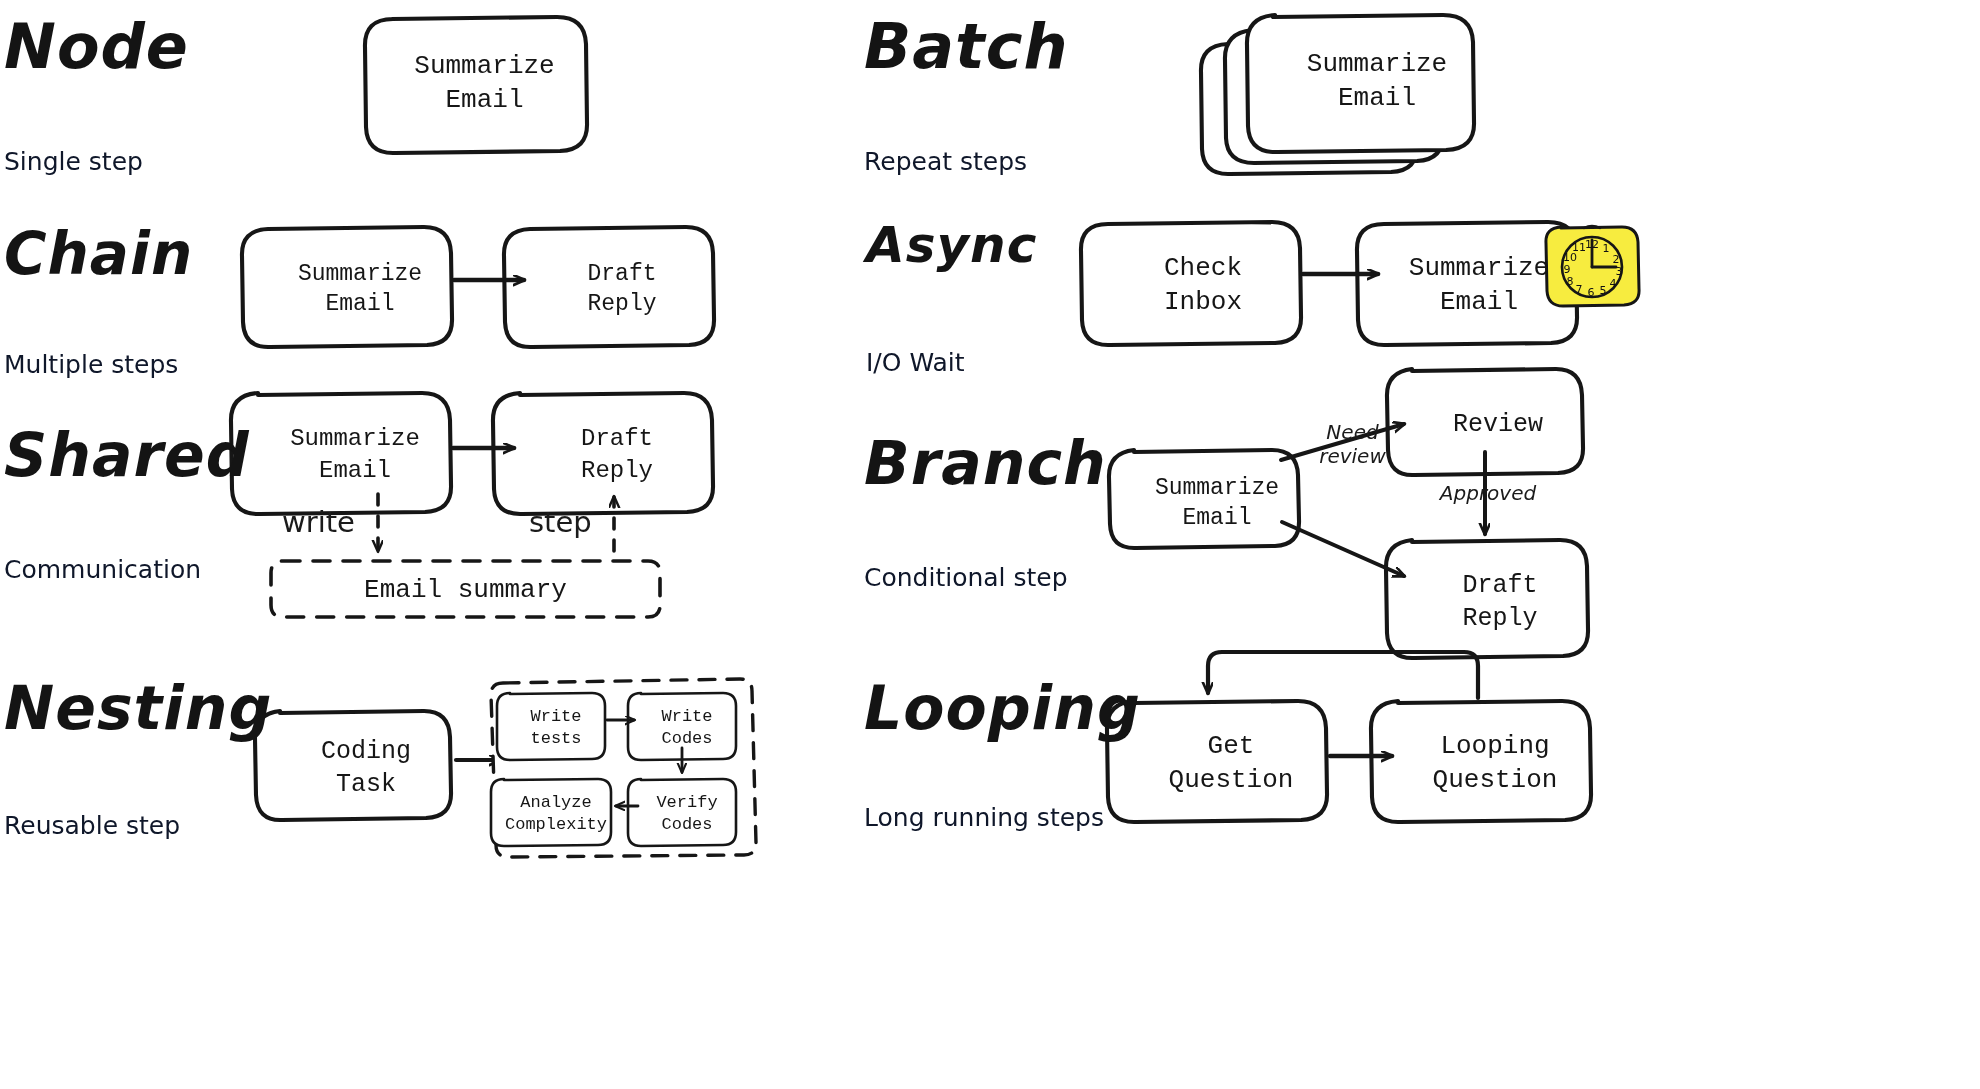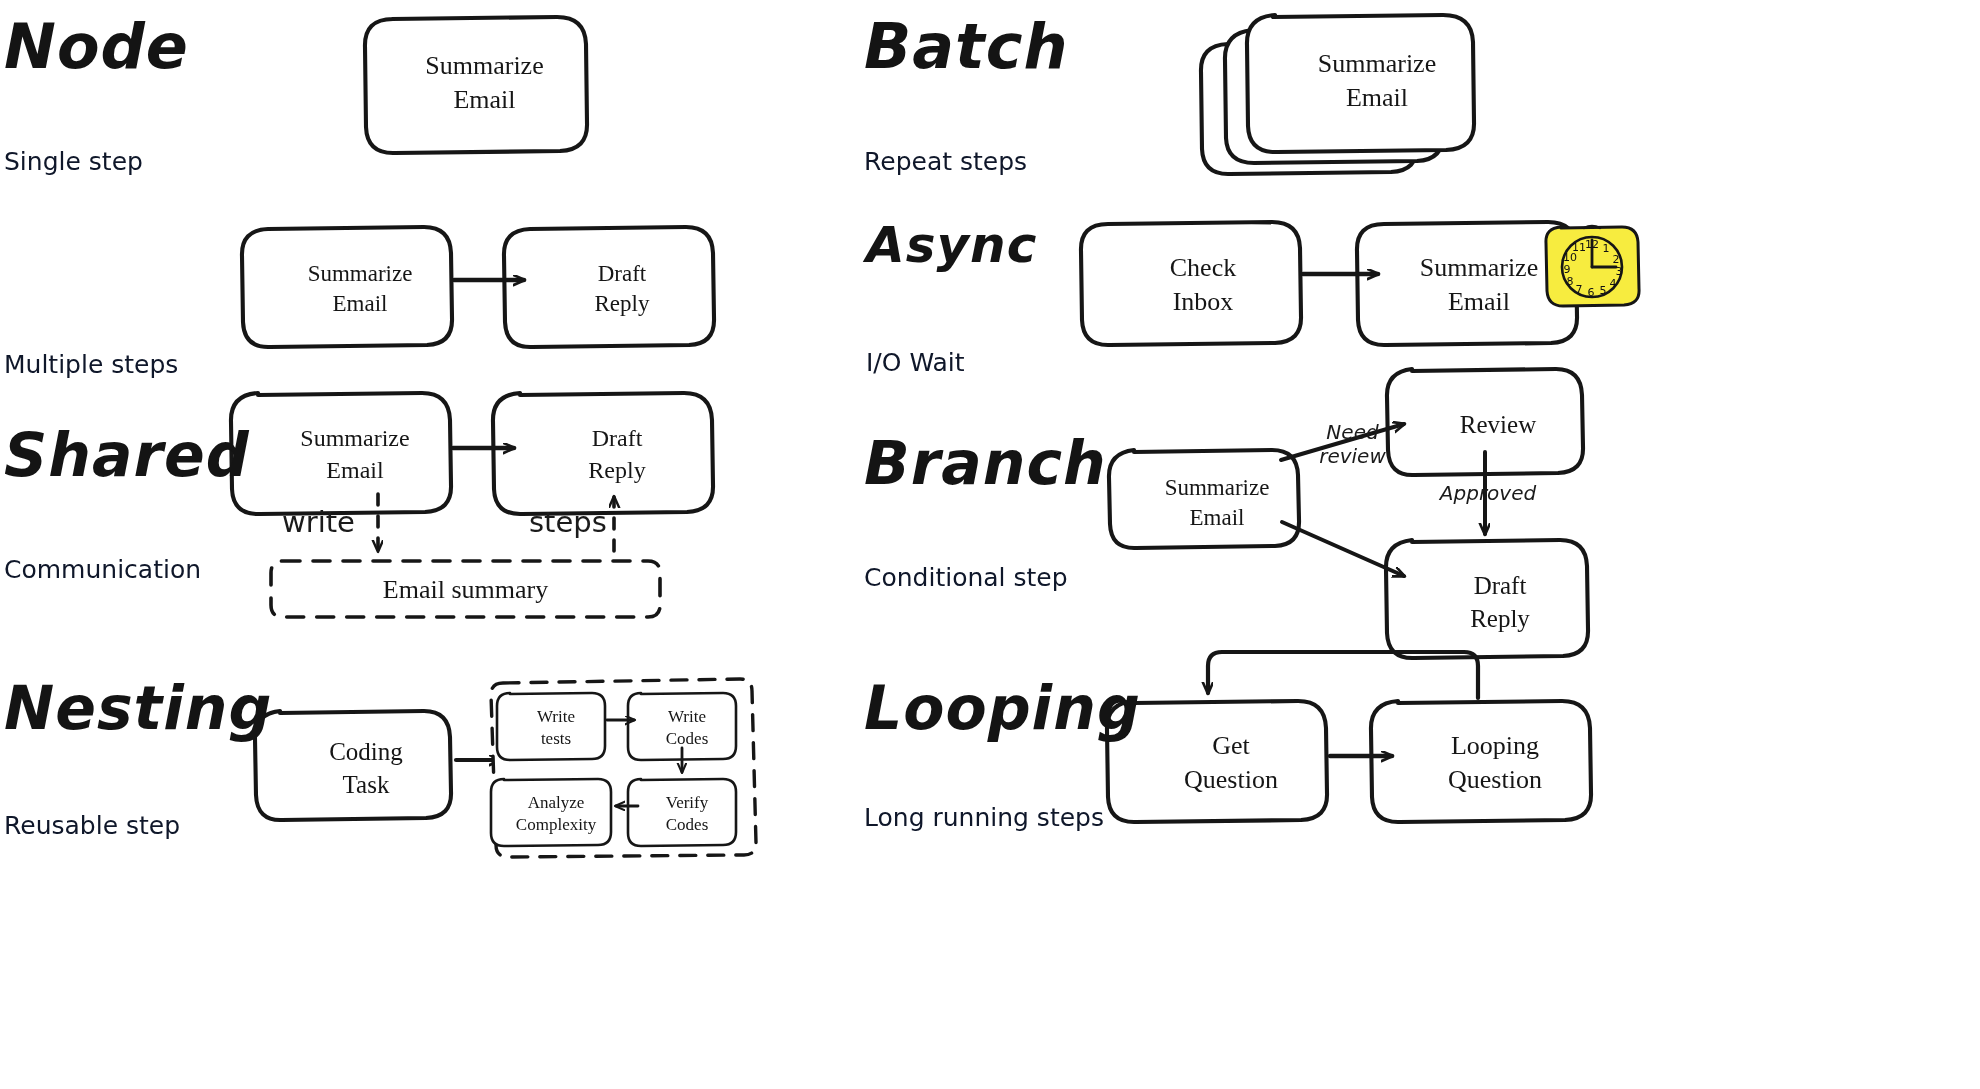--- a/index.html
+++ b/index.html
@@ -6,21 +6,21 @@
   body{width:1980px;height:1089px;position:relative;overflow:hidden;
        font-family:"DejaVu Sans","Liberation Sans",sans-serif;color:#1b1b1b;}
   .canvas{position:absolute;inset:0;}
   svg.layer{position:absolute;left:0;top:0;width:1980px;height:1089px;overflow:visible;}
   .ttl{position:absolute;font-family:"DejaVu Sans","Liberation Sans",sans-serif;
        font-style:italic;font-weight:700;color:#141414;white-space:nowrap;letter-spacing:1px;}
   .sub{position:absolute;font-family:"DejaVu Sans","Liberation Sans",sans-serif;
        font-size:25px;color:#0f172a;white-space:nowrap;margin-top:44px;}
   .nodeTxt{position:absolute;display:flex;align-items:center;justify-content:center;
            text-align:center;line-height:1.32;color:#161616;white-space:pre-line;
-           font-family:Liberation Serif, serif;pointer-events:none;}
+           font-family:Liberation Mono, monospace;pointer-events:none;}
   .edgeLbl{position:absolute;font-family:"DejaVu Sans","Liberation Sans",sans-serif;
            color:#1b1b1b;white-space:pre-line;text-align:center;line-height:1.22;}
   .clockNum{font-family:"DejaVu Sans","Liberation Sans",sans-serif;font-size:11px;fill:#111;}
 </style>
 </head>
 <body>
 
 <div class="canvas">
 
   <svg class="layer" viewBox="0 0 1980 1089">
@@ -146,20 +146,21 @@
         <text x="1579" y="251">11</text>
     </g>
   </svg>
 
   <div class="ttl" style="left:4px;top:10px;font-size:62px;">Node</div>
   <div class="sub" style="left:4px;top:103px;">Single step</div>
 
   <div class="ttl" style="left:864px;top:10px;font-size:62px;">Batch</div>
   <div class="sub" style="left:864px;top:103px;">Repeat steps</div>
 
+  <div class="ttl" style="left:4px;top:220px;font-size:58px;">Chain</div>
   <div class="sub" style="left:4px;top:306px;">Multiple steps</div>
 
   <div class="ttl" style="left:866px;top:216px;font-size:50px;">Async</div>
   <div class="sub" style="left:866px;top:304px;">I/O Wait</div>
 
   <div class="ttl" style="left:4px;top:420px;font-size:60px;">Shared</div>
   <div class="sub" style="left:4px;top:511px;">Communication</div>
 
   <div class="ttl" style="left:864px;top:428px;font-size:60px;">Branch</div>
   <div class="sub" style="left:864px;top:519px;">Conditional step</div>
@@ -185,21 +186,21 @@
 Inbox</div>
   <div class="nodeTxt" style="left:1380px;top:226px;width:198px;height:118px;font-size:26px;">Summarize
 Email</div>
 
   <div class="nodeTxt" style="left:258px;top:396px;width:194px;height:118px;font-size:24px;">Summarize
 Email</div>
   <div class="nodeTxt" style="left:520px;top:396px;width:194px;height:118px;font-size:24px;">Draft
 Reply</div>
   <div class="nodeTxt" style="left:271px;top:563px;width:389px;height:54px;font-size:26px;">Email summary</div>
   <div class="edgeLbl" style="left:282px;top:505px;font-size:29px;">write</div>
-  <div class="edgeLbl" style="left:529px;top:505px;font-size:29px;">steps</div>
+  <div class="edgeLbl" style="left:529px;top:505px;font-size:29px;">step</div>
 
   <div class="nodeTxt" style="left:1134px;top:454px;width:166px;height:98px;font-size:23px;">Summarize
 Email</div>
   <div class="nodeTxt" style="left:1412px;top:372px;width:172px;height:104px;font-size:25px;">Review</div>
   <div class="nodeTxt" style="left:1412px;top:544px;width:176px;height:116px;font-size:25px;">Draft
 Reply</div>
   <div class="edgeLbl" style="left:1300px;top:420px;width:105px;font-size:20px;font-style:italic;">Need
 review</div>
   <div class="edgeLbl" style="left:1418px;top:481px;width:140px;font-size:20px;font-style:italic;">Approved</div>
 

